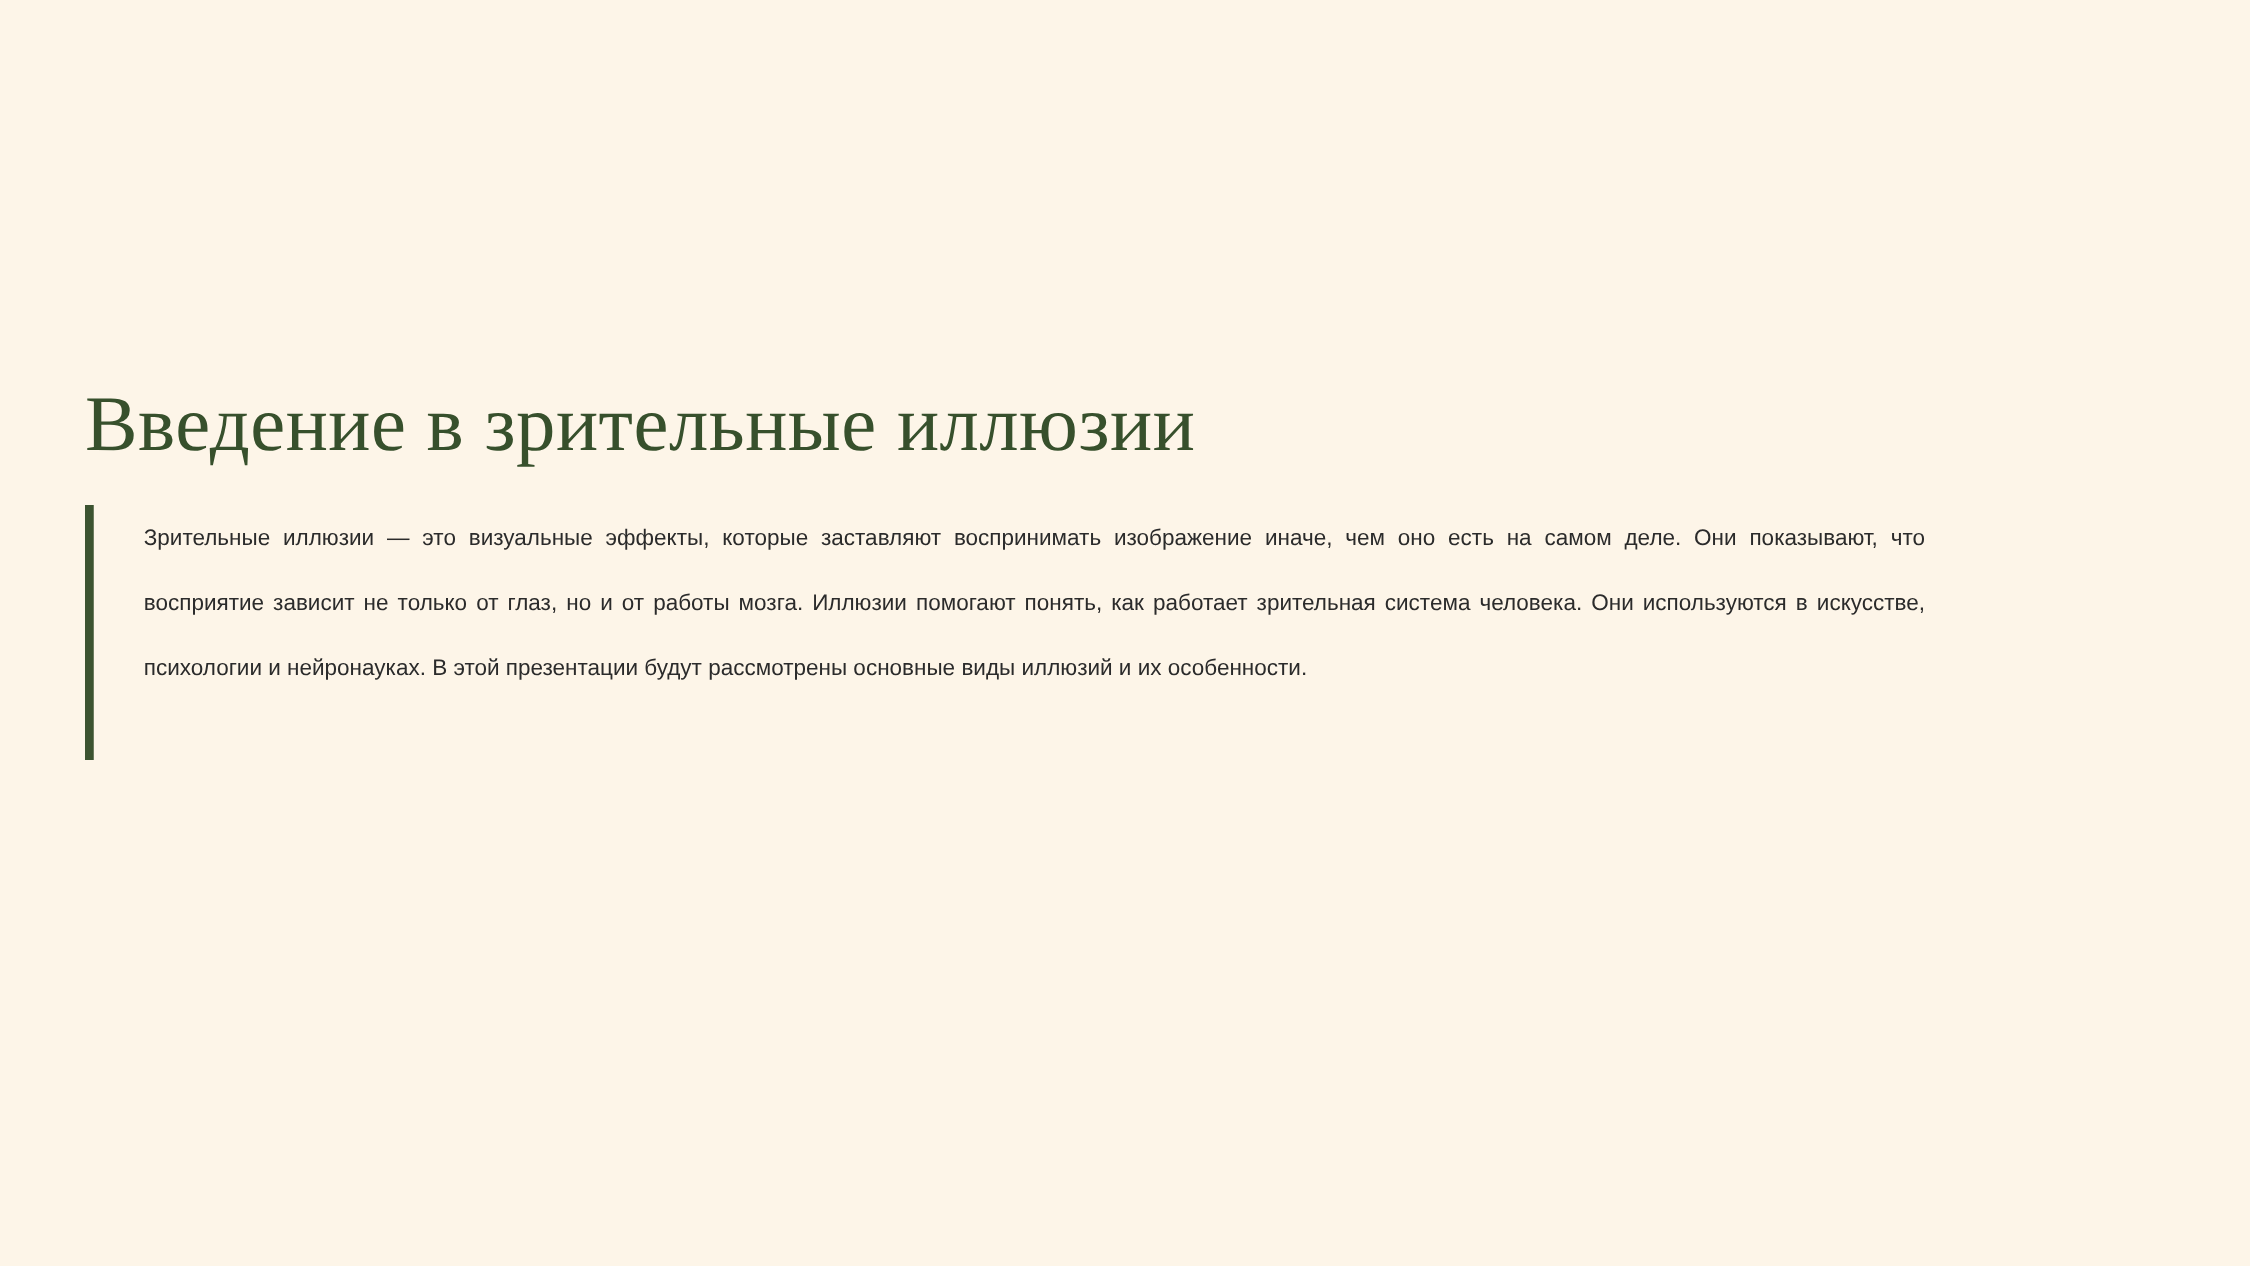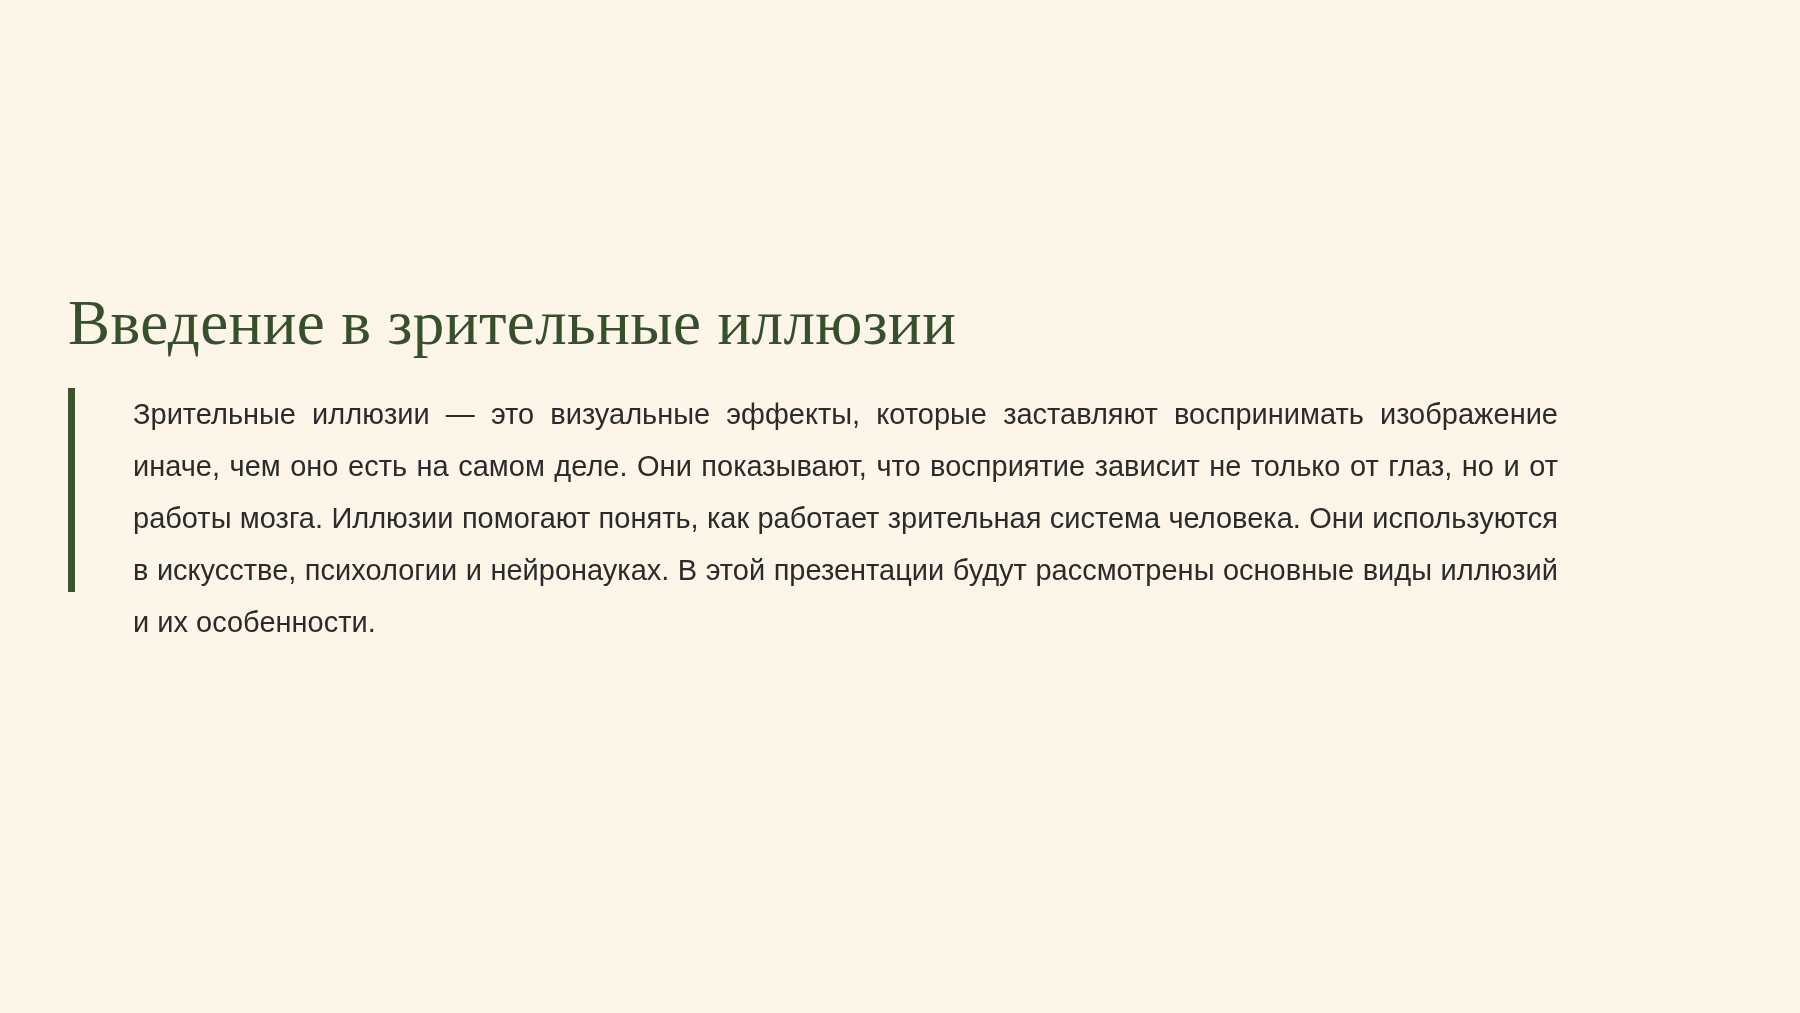--- a/index.html
+++ b/index.html
@@ -21,21 +21,21 @@
     position: relative;
     width: 1800px;
     height: 1013px;
     box-sizing: border-box;
     background: #fdf5e8;
   }
 
   .slide-content {
     position: absolute;
     left: 68px;
-    top: 288px;
+    top: 304px;
     width: 1440px;
   }
 
   .slide-title {
     margin: 0;
     padding: 0;
     font-family: "Liberation Serif", "DejaVu Serif", serif;
     font-weight: 400;
     font-size: 63px;
     line-height: 1.12;
@@ -53,25 +53,25 @@
   .quote-bar {
     position: absolute;
     left: 0;
     top: 0;
     width: 7px;
     height: 204px;
     background: #3c5330;
   }
 
   .quote-body {
-    margin: 18px;
+    margin: 0;
     padding: 0;
     font-family: "Liberation Sans", "DejaVu Sans", sans-serif;
     font-weight: 400;
-    font-size: 29px;
+    font-size: 18px;
     line-height: 52px;
     color: #2b2b2b;
     text-align: justify;
     width: 1425px;
     -moz-text-align-last: left;
     text-align-last: left;
   }
 </style>
 </head>
 <body>

